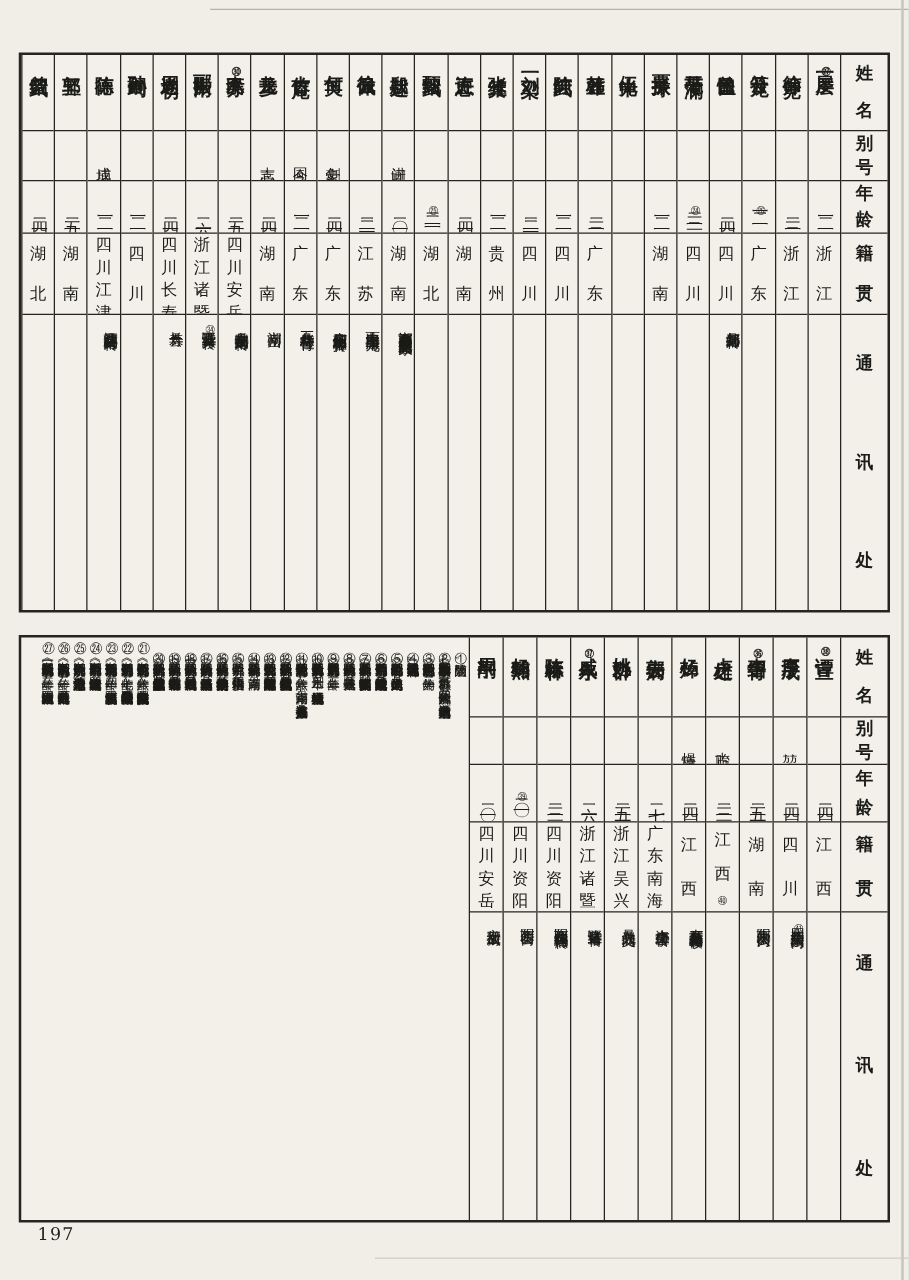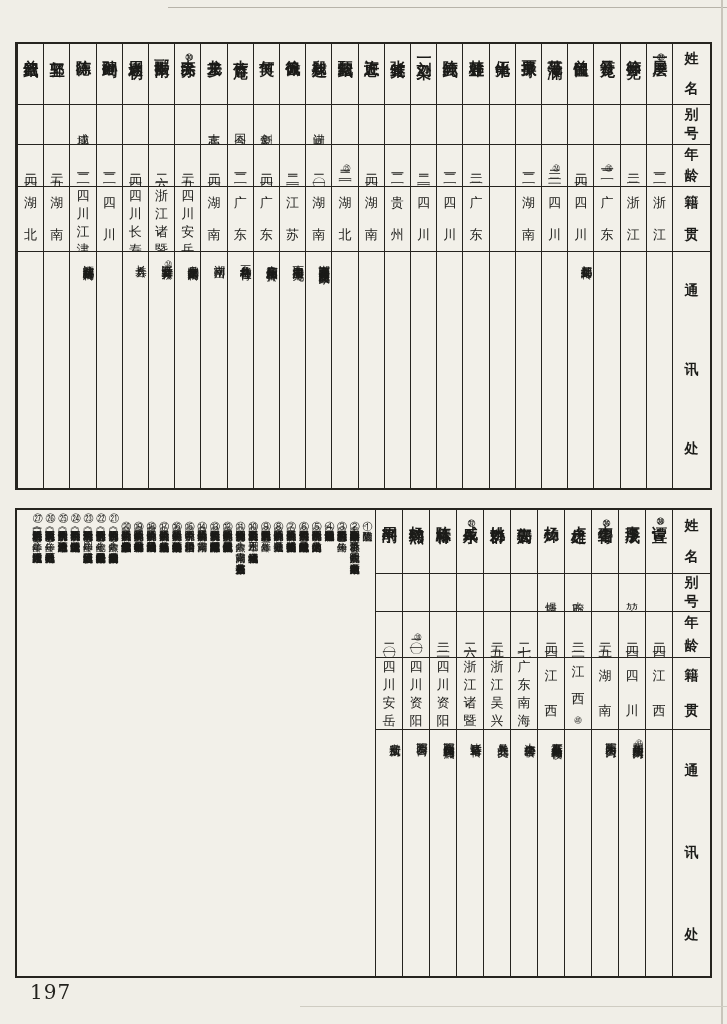--- a/index.html
+++ b/index.html
@@ -48,21 +48,21 @@
   }
   .fmark{font-size:7.5px;line-height:8px;letter-spacing:0;}
 
   .ann-flow{
     writing-mode:vertical-rl;text-orientation:upright;
     width:100%;height:100%;
     font-size:10px;line-height:11.2px;letter-spacing:0;
   }
   .ann-item{margin-left:1.5px;}
 
-  .page-number{position:absolute;left:30px;top:980px;font-size:20px;letter-spacing:1px;color:#23221e;
+  .page-number{position:absolute;left:30px;top:980px;font-size:14px;letter-spacing:1px;color:#23221e;
     font-family:"DejaVu Serif","Liberation Serif",serif;}
 </style>
 </head>
 <body>
 
 <div class="page">
   <div class="artifact-top"></div>
   <div class="artifact-right"></div>
   <div class="artifact-bottom"></div>
 

